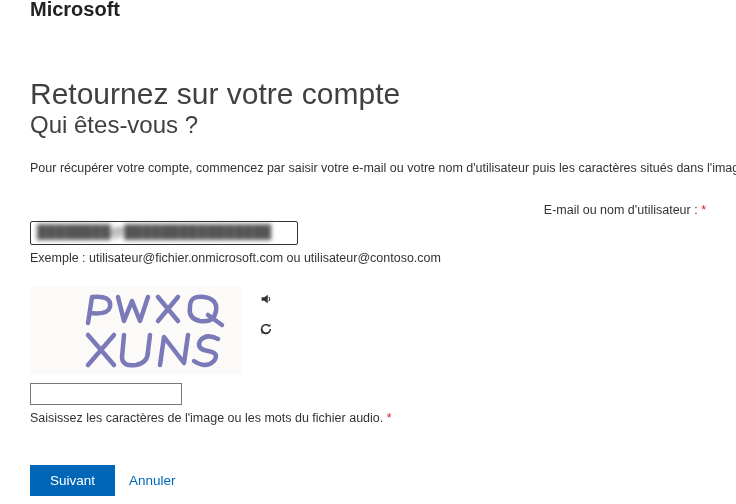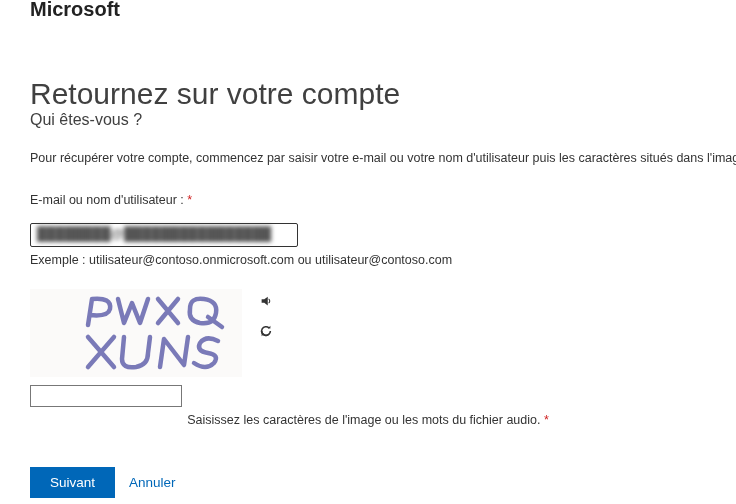--- a/index.html
+++ b/index.html
@@ -21,35 +21,36 @@
       padding: 0 0 8px 30px;
       margin-top: -2px;
     }
     h1.page-title {
       font-size: 30px;
       font-weight: 300;
       color: #404040;
       margin-top: 48px;
     }
     h2.subtitle {
-      font-size: 16px;
+      font-size: 24px;
       font-weight: 400;
       color: #404040;
       margin-bottom: 22px;
     }
     .instructions {
       font-size: 12.5px;
       color: #333;
       margin-bottom: 28px;
       white-space: nowrap;
     }
     .field-label {
       font-size: 12.5px;
       color: #333;
-      margin-bottom: 16px;
+      margin-bottom: 4px;
+      text-align: right;
     }
     .required { color: #d02020; }
     .email-input {
       width: 268px;
       height: 24px;
       border: 1.5px solid #333;
       border-radius: 2px;
       padding: 2px 6px;
       font-size: 13px;
       color: #555;
@@ -105,21 +106,20 @@
       border: 1px solid #777;
       padding: 2px 4px;
       font-size: 13px;
       margin-top: 4px;
     }
     .captcha-hint {
       font-size: 12.5px;
       color: #333;
       margin-top: 6px;
       margin-bottom: 40px;
-      text-align: center;
     }
     .button-row {
       display: flex;
       align-items: center;
       gap: 14px;
     }
     .btn-primary {
       background: #0067b8;
       color: #fff;
       border: none;
@@ -149,21 +149,21 @@
   <p class="instructions">Pour récupérer votre compte, commencez par saisir votre e-mail ou votre nom d'utilisateur puis les caractères situés dans l'image o</p>
 
   <div class="field-label">
     <span>E-mail ou nom d'utilisateur :</span><span class="required"> *</span>
   </div>
 
   <div class="email-input">
     <span class="email-value">████████@████████████████</span>
   </div>
 
-  <p class="example-text">Exemple : utilisateur@contoso.onmicrosoft.com ou utilisateur@contoso.com</p>
+  <p class="example-text">Exemple : utilisateur@fichier.onmicrosoft.com ou utilisateur@contoso.com</p>
 
   <div class="captcha-row">
     <div class="captcha-image">
       <svg width="212" height="88" viewBox="0 0 212 88">
         <g fill="none" stroke="#7a7ab8" stroke-width="4.5" stroke-linecap="round" stroke-linejoin="round">
 
           <path d="M62 10 L58 36 M62 10 Q82 8 80 20 Q78 28 60 26"></path>
 
           <path d="M88 10 L94 34 L102 14 L110 34 L118 10"></path>
 

